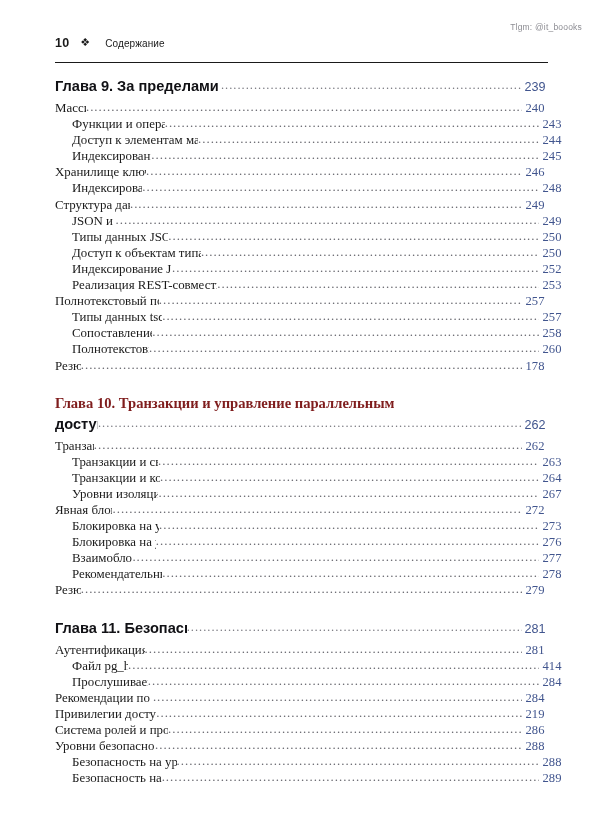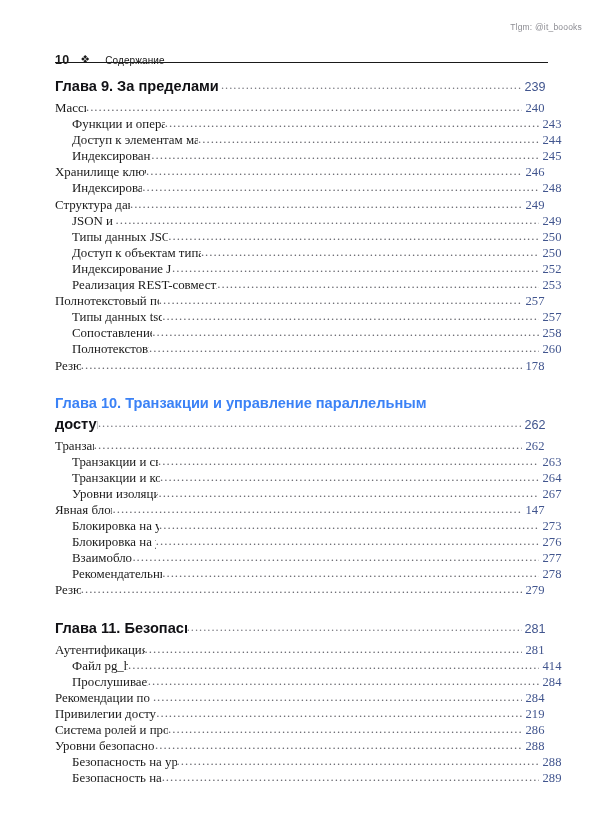--- a/index.html
+++ b/index.html
@@ -31,21 +31,21 @@
     font-family: "Liberation Sans", sans-serif;
     font-size: 8.5px;
     color: #8d8d93;
     letter-spacing: 0.2px;
     white-space: nowrap;
   }
 
   
   .running-head {
     position: absolute;
-    top: 53px;
+    top: 36px;
     left: 55px;
     width: 493px;
     display: flex;
     align-items: baseline;
     font-family: "Liberation Sans", sans-serif;
   }
   .rh-folio {
     font-size: 12.5px;
     font-weight: bold;
     color: #1a1a1a;
@@ -130,24 +130,24 @@
   }
   .entry.chapter .leader {
     font-family: "Liberation Serif", serif;
     font-weight: normal;
     font-size: 12.5px;
     color: #7b7b82;
     top: -2px;
   }
 
   .chapter-line2 {
-    font-family: Liberation Sans, sans-serif;
+    font-family: Liberation Serif, serif;
     font-weight: bold;
     font-size: 14.6px;
-    color: #3b82f6;
+    color: #7f1d1d;
     line-height: 21px;
   }
 
   
   .chapter-block {
     margin-top: 19px;
   }
   .chapter-block:first-child {
     margin-top: 0;
   }
@@ -312,21 +312,21 @@
           <span class="folio">264</span>
         </div>
         <div class="entry lvl2">
           <span class="label">Уровни изоляции транзакций</span>
           <span class="leader"></span>
           <span class="folio">267</span>
         </div>
         <div class="entry lvl1">
           <span class="label">Явная блокировка</span>
           <span class="leader"></span>
-          <span class="folio">147</span>
+          <span class="folio">272</span>
         </div>
         <div class="entry lvl2">
           <span class="label">Блокировка на уровне таблиц</span>
           <span class="leader"></span>
           <span class="folio">273</span>
         </div>
         <div class="entry lvl2">
           <span class="label">Блокировка на уровне строк</span>
           <span class="leader"></span>
           <span class="folio">276</span>

